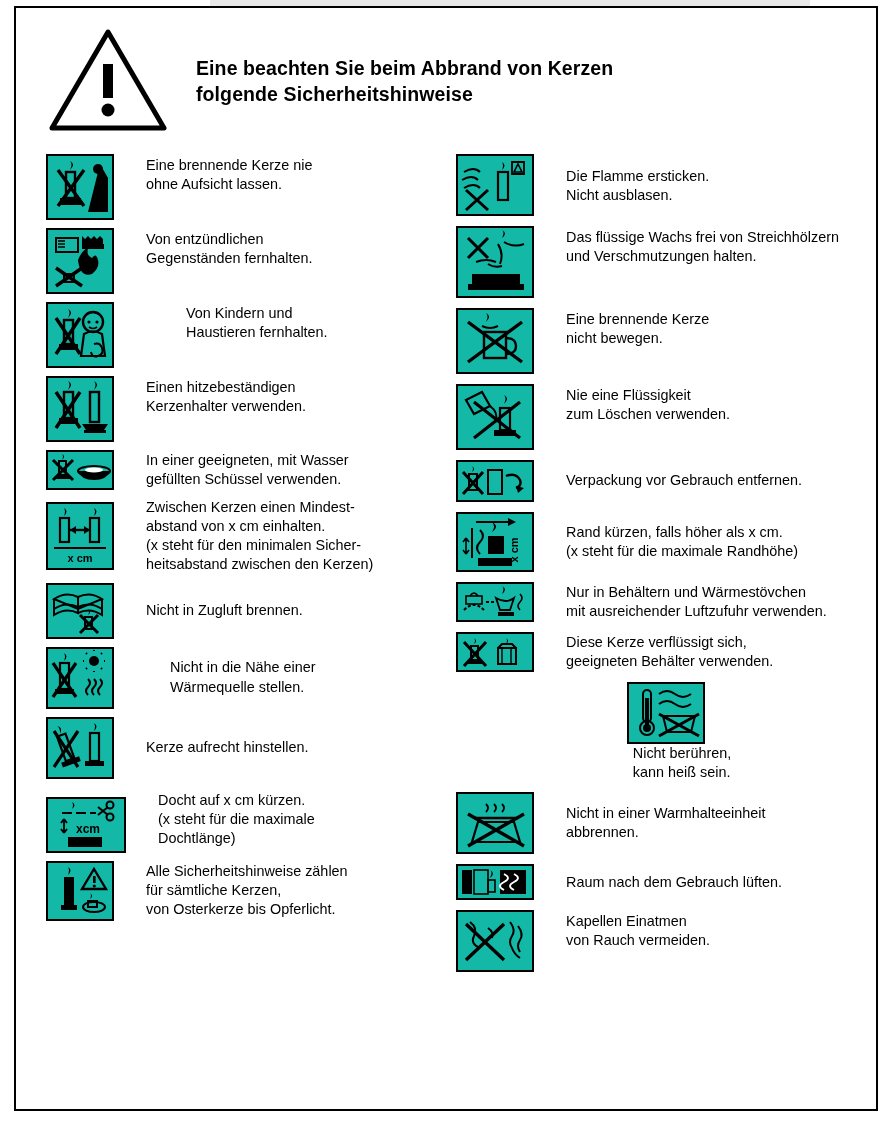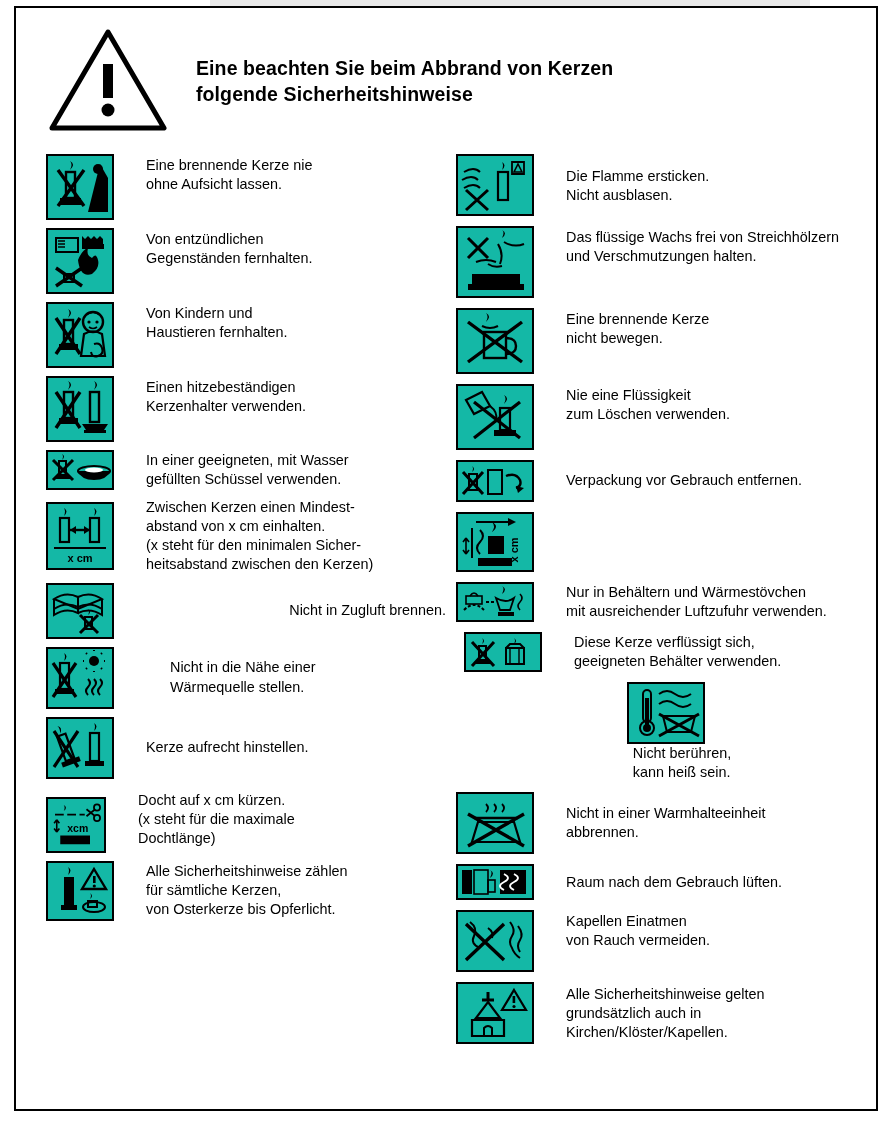--- a/index.html
+++ b/index.html
@@ -141,21 +141,21 @@
             <path d="M34 14 h22 v5 h-22z" fill="#000"></path>
             <path d="M30 30 q4-10 10-12 q-2 8 4 10 q4-6 6 2 q2 8-6 14 q-12 4-14-14z" fill="#000"></path>
             <rect x="16" y="44" width="10" height="8" fill="none" stroke="#000" stroke-width="2"></rect>
             <path d="M8 38 L34 56 M34 38 L8 56" stroke="#000" stroke-width="3.4"></path>
           </svg>
         </div>
         <div class="row-text">Von entzündlichen
 Gegenständen fernhalten.</div>
       </div>
 
-      <div class="row" style="margin-bottom:8px;">
+      <div class="row" style="margin-bottom:8px;gap:40px;">
         <div class="icon-box" style="width:68px;height:66px;">
           <svg width="64" height="62" viewBox="0 0 64 62">
             <path d="M20 14 q3-6 0-9 q6 3 0 9z" fill="#000"></path>
             <rect x="16" y="16" width="9" height="24" fill="none" stroke="#000" stroke-width="2.4"></rect>
             <rect x="11" y="40" width="19" height="6" fill="#000"></rect>
             <path d="M8 14 L32 50 M32 14 L8 50" stroke="#000" stroke-width="3.4"></path>
             <circle cx="45" cy="18" r="10" fill="none" stroke="#000" stroke-width="2.4"></circle>
             <path d="M38 12 q7-6 14 0 q-3-4-7-4 q-4 0-7 4z" fill="#000"></path>
             <circle cx="41" cy="18" r="1.6" fill="#000"></circle>
             <circle cx="49" cy="18" r="1.6" fill="#000"></circle>
@@ -214,21 +214,21 @@
             <path d="M6 44 h52" stroke="#000" stroke-width="2"></path>
             <text x="32" y="58" font-family="Liberation Sans, sans-serif" font-size="11" font-weight="bold" text-anchor="middle" fill="#000">x cm</text>
           </svg>
         </div>
         <div class="row-text">Zwischen Kerzen einen Mindest-
 abstand von x cm einhalten.
 (x steht für den minimalen Sicher-
 heitsabstand zwischen den Kerzen)</div>
       </div>
 
-      <div class="row r-center" style="margin-bottom:8px;justify-content:space-between;">
+      <div class="row r-center" style="margin-bottom:8px;">
         <div class="icon-box" style="width:68px;height:56px;">
           <svg width="64" height="52" viewBox="0 0 64 52">
             <path d="M6 14 q12-8 24-2 q12-6 24 2 l-24 10z" fill="none" stroke="#000" stroke-width="2"></path>
             <path d="M6 14 v10 q12-8 24-2 v-10" fill="none" stroke="#000" stroke-width="2"></path>
             <path d="M54 14 v10 q-12-8-24-2" fill="none" stroke="#000" stroke-width="2"></path>
             <path d="M6 22 v8 q12-8 24-2 v-8" fill="none" stroke="#000" stroke-width="2"></path>
             <path d="M54 22 v8 q-12-8-24-2" fill="none" stroke="#000" stroke-width="2"></path>
             <path d="M40 30 q2-4 0-6 q4 3 0 6z" fill="#000"></path>
             <rect x="37" y="32" width="7" height="12" fill="none" stroke="#000" stroke-width="2"></rect>
             <path d="M32 30 L50 48 M50 30 L32 48" stroke="#000" stroke-width="3"></path>
@@ -268,21 +268,21 @@
             <path d="M6 12 L30 48 M30 12 L6 48" stroke="#000" stroke-width="3.2"></path>
             <path d="M46 12 q2-5 0-8 q5 3 0 8z" fill="#000"></path>
             <rect x="42" y="14" width="9" height="28" fill="none" stroke="#000" stroke-width="2.2"></rect>
             <rect x="37" y="42" width="19" height="5" fill="#000"></rect>
           </svg>
         </div>
         <div class="row-text">Kerze aufrecht hinstellen.</div>
       </div>
 
       <div class="row r-center" style="margin-bottom:8px;">
-        <div class="icon-box" style="width:60px;height:56px;margin-top:10px;">
+        <div class="icon-box" style="width:80px;height:56px;margin-top:10px;">
           <svg width="64" height="52" viewBox="0 0 64 52">
             <path d="M18 10 q2-4 0-7 q5 3 0 7z" fill="#000"></path>
             <path d="M8 14 h10 M22 14 h10 M36 14 h6" stroke="#000" stroke-width="2" stroke-dasharray="0"></path>
             <path d="M44 8 l10 8 M44 16 l10-8" stroke="#000" stroke-width="2"></path>
             <circle cx="56" cy="6" r="3.5" fill="none" stroke="#000" stroke-width="2"></circle>
             <circle cx="56" cy="18" r="3.5" fill="none" stroke="#000" stroke-width="2"></circle>
             <path d="M10 20 v14 M10 20 l-3 4 M10 20 l3 4 M10 34 l-3-4 M10 34 l3-4" stroke="#000" stroke-width="1.8" fill="none"></path>
             <text x="34" y="34" font-family="Liberation Sans, sans-serif" font-size="12" font-weight="bold" text-anchor="middle" fill="#000">xcm</text>
             <rect x="14" y="38" width="34" height="10" fill="#000"></rect>
           </svg>
@@ -397,40 +397,42 @@
             <path d="M50 4 l8 4 l-8 4z" fill="#000"></path>
             <path d="M14 14 v30" stroke="#000" stroke-width="2"></path>
             <path d="M22 16 q6 6 0 12 q-6 6 0 12" fill="none" stroke="#000" stroke-width="2"></path>
             <path d="M34 18 q4-6 0-10 q8 4 0 10z" fill="#000"></path>
             <rect x="30" y="22" width="16" height="18" fill="#000"></rect>
             <path d="M8 24 v16 M8 24 l-3 4 M8 24 l3 4 M8 40 l-3-4 M8 40 l3-4" stroke="#000" stroke-width="1.6" fill="none"></path>
             <text x="60" y="36" font-family="Liberation Sans, sans-serif" font-size="11" font-weight="bold" text-anchor="middle" fill="#000" transform="rotate(-90 60 36)">x cm</text>
             <rect x="20" y="44" width="34" height="8" fill="#000"></rect>
           </svg>
         </div>
+        <div class="row-text">Rand kürzen, falls höher als x cm.
+(x steht für die maximale Randhöhe)</div>
       </div>
 
       <div class="row r-center" style="margin-bottom:10px;">
         <div class="icon-box" style="width:78px;height:40px;">
           <svg width="74" height="36" viewBox="0 0 74 36">
             <path d="M6 26 q10-10 20 0" fill="none" stroke="#000" stroke-width="2" stroke-dasharray="3 2"></path>
             <rect x="8" y="12" width="16" height="8" fill="none" stroke="#000" stroke-width="1.6"></rect>
             <path d="M12 12 q4-6 8 0" fill="none" stroke="#000" stroke-width="1.6"></path>
             <path d="M28 18 h8" stroke="#000" stroke-width="2" stroke-dasharray="3 2"></path>
             <path d="M44 10 q3-6 0-8 q6 3 0 8z" fill="#000"></path>
             <path d="M38 14 q10 6 18 0 l-4 12 h-10z" fill="none" stroke="#000" stroke-width="1.8"></path>
             <path d="M40 28 h16 v4 h-16z" fill="#000"></path>
             <path d="M62 10 q4 4 0 8 q-4 4 0 8" fill="none" stroke="#000" stroke-width="1.6"></path>
           </svg>
         </div>
         <div class="row-text">Nur in Behältern und Wärmestövchen
 mit ausreichender Luftzufuhr verwenden.</div>
       </div>
 
-      <div class="row r-center" style="margin-bottom:10px;margin-left:8px;">
+      <div class="row r-center" style="margin-bottom:10px;">
         <div class="icon-box" style="width:78px;height:40px;">
           <svg width="74" height="36" viewBox="0 0 74 36">
             <path d="M16 10 q2-4 0-6 q4 3 0 6z" fill="#000"></path>
             <rect x="13" y="12" width="7" height="14" fill="none" stroke="#000" stroke-width="2"></rect>
             <rect x="10" y="26" width="14" height="4" fill="#000"></rect>
             <path d="M6 8 L28 32 M28 8 L6 32" stroke="#000" stroke-width="3"></path>
             <path d="M48 10 q2-4 0-6 q4 3 0 6z" fill="#000"></path>
             <path d="M40 14 h18 v16 h-18z" fill="none" stroke="#000" stroke-width="2"></path>
             <path d="M40 14 l4-4 h10 l4 4" fill="none" stroke="#000" stroke-width="2"></path>
             <path d="M44 14 v16 M53 14 v16" stroke="#000" stroke-width="1.4"></path>
@@ -492,32 +494,16 @@
             <path d="M30 16 q6 4 4 10" fill="none" stroke="#000" stroke-width="2"></path>
             <path d="M8 12 L46 48 M46 12 L8 48" stroke="#000" stroke-width="3.4"></path>
             <path d="M52 10 q6 8 2 14 q-4 6 0 12 q2 6 8 10" fill="none" stroke="#000" stroke-width="2"></path>
             <path d="M60 14 q6 8 2 14 q-4 6 0 12" fill="none" stroke="#000" stroke-width="2"></path>
           </svg>
         </div>
         <div class="row-text">Kapellen Einatmen
 von Rauch vermeiden.</div>
       </div>
 
-      <div class="row r-center" style="margin-bottom:10px;">
-        <div class="icon-box" style="width:78px;height:62px;">
-          <svg width="74" height="58" viewBox="0 0 74 58">
-            <path d="M24 16 h12 M30 8 v8" stroke="#000" stroke-width="3"></path>
-            <path d="M30 18 L42 34 L18 34 Z" fill="none" stroke="#000" stroke-width="2.2"></path>
-            <path d="M14 36 h32 v16 h-32z" fill="none" stroke="#000" stroke-width="2.2"></path>
-            <path d="M26 52 v-8 q4-4 8 0 v8" fill="none" stroke="#000" stroke-width="2"></path>
-            <path d="M56 6 L68 26 L44 26 Z" fill="none" stroke="#000" stroke-width="2.2"></path>
-            <rect x="54.6" y="12" width="2.6" height="7" fill="#000"></rect>
-            <circle cx="56" cy="22.5" r="1.6" fill="#000"></circle>
-          </svg>
-        </div>
-        <div class="row-text">Alle Sicherheitshinweise gelten
-grundsätzlich auch in
-Kirchen/Klöster/Kapellen.</div>
-      </div>
 
     </div>
   </div>
 </div>
 
 </body></html>

